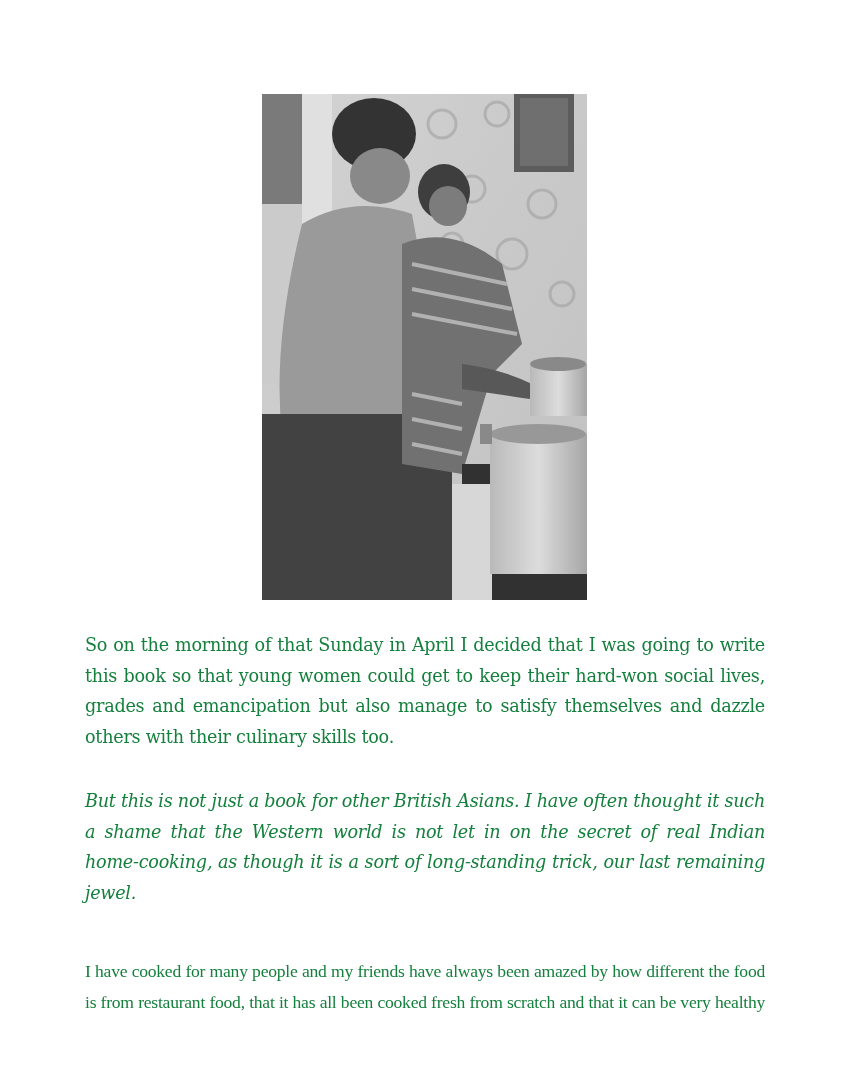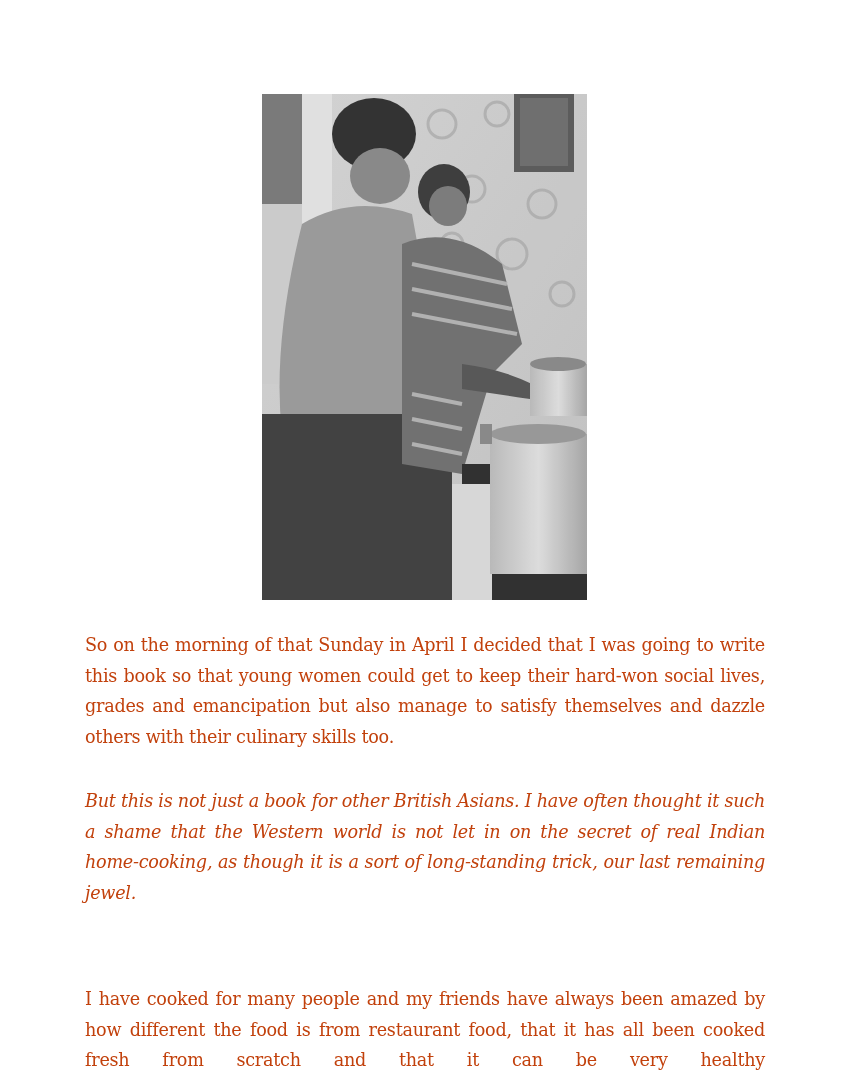--- a/index.html
+++ b/index.html
@@ -8,26 +8,26 @@
       position: relative;
     }
     .photo {
       position: absolute; left: 262px; top: 94px; width: 325px; height: 506px;
       background: #9a9a9a; overflow: hidden;
     }
     .photo svg { display: block; }
     .text {
       position: absolute; left: 85px; width: 680px;
       font-family: "DejaVu Serif", "Liberation Serif", serif;
-      font-size: 17.6px; line-height: 30.5px; color: #c2410c;
+      font-size: 17.6px; line-height: 30.5px; color: #15803d;
       text-align: justify; margin: 0; letter-spacing: -0.25px;
     }
     .p1 { top: 630px; }
     .p2 { top: 786px; font-style: italic; }
-    .p3 { top: 984px; }
+    .p3 { top: 956px; font-family: Liberation Serif, serif; }
     .p3 { text-align-last: justify; }
   </style>
 </head>
 <body>
 
 <div class="photo" title="Black and white photograph of two women cooking at a stove with large pots">
   <svg width="325" height="506" viewBox="0 0 325 506">
     <defs>
       <linearGradient id="wall" x1="0" y1="0" x2="1" y2="1">
         <stop offset="0" stop-color="#d8d8d8"></stop>

